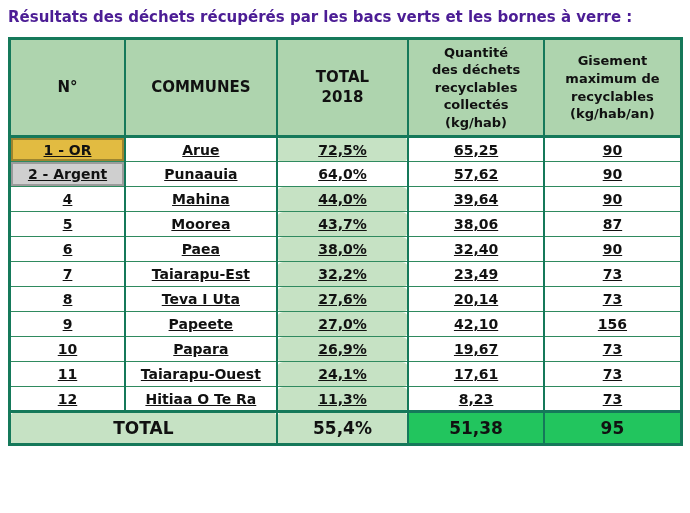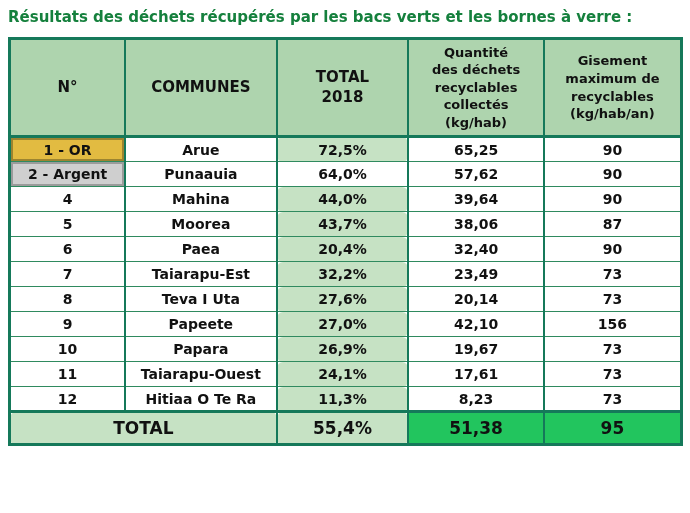--- a/index.html
+++ b/index.html
@@ -10,21 +10,21 @@
     height: 513px;
     font-family: "DejaVu Sans", "Liberation Sans", sans-serif;
     color: #111111;
   }
   .page { position: relative; width: 690px; height: 513px; overflow: hidden; }
 
   .title {
     font-weight: bold;
     font-size: 15px;
     padding: 8px 6px 0 8px;
-    color: #15803d;
+    color: #4c1d95;
   }
 
   table.results {
     border-collapse: collapse;
     table-layout: fixed;
     width: 675px;
     margin: 11px 0 0 8px;
     border: 3px solid var(--border-dark, #15795a);
   }
 
@@ -49,20 +49,21 @@
   thead th.small { font-size: 13px; line-height: 1.35; }
   .pre { white-space: pre-line; }
 
   
   tbody tr { height: 25px; }
   tbody td {
     font-size: 14px;
     background: #ffffff;
     border-top: 1px solid var(--border-thin, #2f8a5f);
     border-bottom: 1px solid var(--border-thin, #2f8a5f);
+    text-decoration: underline;
   }
   tbody tr.group-end td { border-bottom: 3px solid var(--border-dark, #15795a); }
 
   td.green { background: var(--highlight-bg, #c6e2c4); border-radius: 6px; }
 
   
   td.gold {
     background: var(--gold-bg, #e2bb41);
     box-shadow: inset 0 0 0 2px var(--gold-border, #9c8430);
   }
@@ -143,21 +144,21 @@
       <tr>
         <td>5</td>
         <td>Moorea</td>
         <td class="green">43,7%</td>
         <td>38,06</td>
         <td>87</td>
       </tr>
       <tr>
         <td>6</td>
         <td>Paea</td>
-        <td class="green">20,4%</td>
+        <td class="green">38,0%</td>
         <td>32,40</td>
         <td>90</td>
       </tr>
       <tr>
         <td>7</td>
         <td>Taiarapu-Est</td>
         <td class="green">32,2%</td>
         <td>23,49</td>
         <td>73</td>
       </tr>

